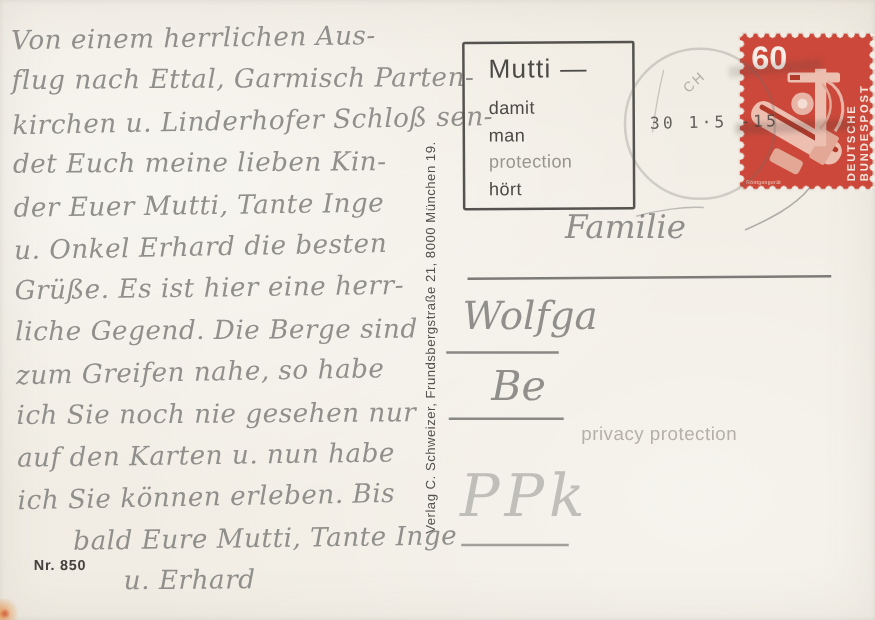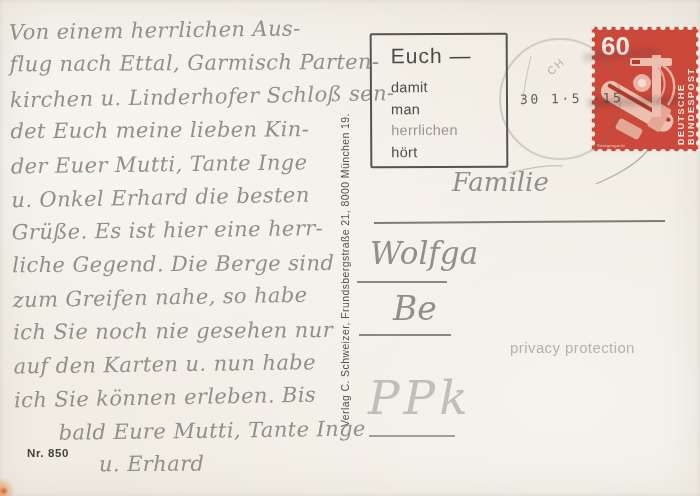--- a/index.html
+++ b/index.html
@@ -64,21 +64,21 @@
   .addr-rule{position:absolute;height:2px;background:#7d7b77;}
   .rule1{left:374px;top:221px;width:291px;transform:rotate(-0.4deg);}
   .rule2{left:357px;top:281px;width:90px;background:#8a8884;}
   .rule3{left:359px;top:334px;width:92px;background:#8a8884;}
   .addr-name{position:absolute;left:452px;top:167px;font-size:26px;}
   .addr-l2{position:absolute;left:370px;top:235px;font-size:31px;}
   .addr-l3{position:absolute;left:393px;top:289px;font-size:33px;}
   .scribble{position:absolute;left:368px;top:370px;font-size:47px;color:#c0beb8;letter-spacing:4px;}
   .scribble-rule{position:absolute;left:369px;top:435px;width:86px;height:2px;background:#a19f9a;}
   
-  .privacy{position:absolute;left:465px;top:340px;width:215px;text-align:center;font-size:15px;
+  .privacy{position:absolute;left:465px;top:340px;width:215px;text-align:left;font-size:15px;
     line-height:15.5px;color:#b5b1a9;letter-spacing:0.4px;}
   
   .strokes{position:absolute;left:0;top:0;z-index:6;pointer-events:none;}
   .corner-spot{position:absolute;left:-5px;top:479px;width:22px;height:20px;
     background:radial-gradient(circle at 30% 60%, rgba(230,148,80,0.9), rgba(230,148,80,0) 70%);}
   .corner-spot2{position:absolute;left:0px;top:487px;width:8px;height:8px;border-radius:50%;
     background:radial-gradient(circle, rgba(205,80,55,0.8), rgba(205,80,55,0) 75%);}
 </style>
 </head>
 <body>
@@ -100,24 +100,24 @@
     <div class="msg-line">ich Sie können erleben. Bis</div>
     <div class="msg-line indent-1">bald Eure Mutti, Tante Inge</div>
     <div class="msg-line indent-2">u. Erhard</div>
   </div>
 
   <div class="publisher">Verlag C. Schweizer, Frundsbergstraße 21, 8000 München 19.</div>
 
   <div class="nr">Nr. 850</div>
 
   <div class="slogan-box">
-    <div class="slogan-heading">Euch —</div>
+    <div class="slogan-heading">Mutti —</div>
     <div class="slogan-line">damit</div>
     <div class="slogan-line">man</div>
-    <div class="slogan-line faded">herrlichen</div>
+    <div class="slogan-line faded">protection</div>
     <div class="slogan-line">hört</div>
   </div>
 
   <div class="postmark-ring"></div>
   <div class="postmark-city">CH</div>
   <div class="postmark-date">30 1·5  -15</div>
 
   <div class="stamp">
     <div class="perf t"></div>
     <div class="perf b"></div>

